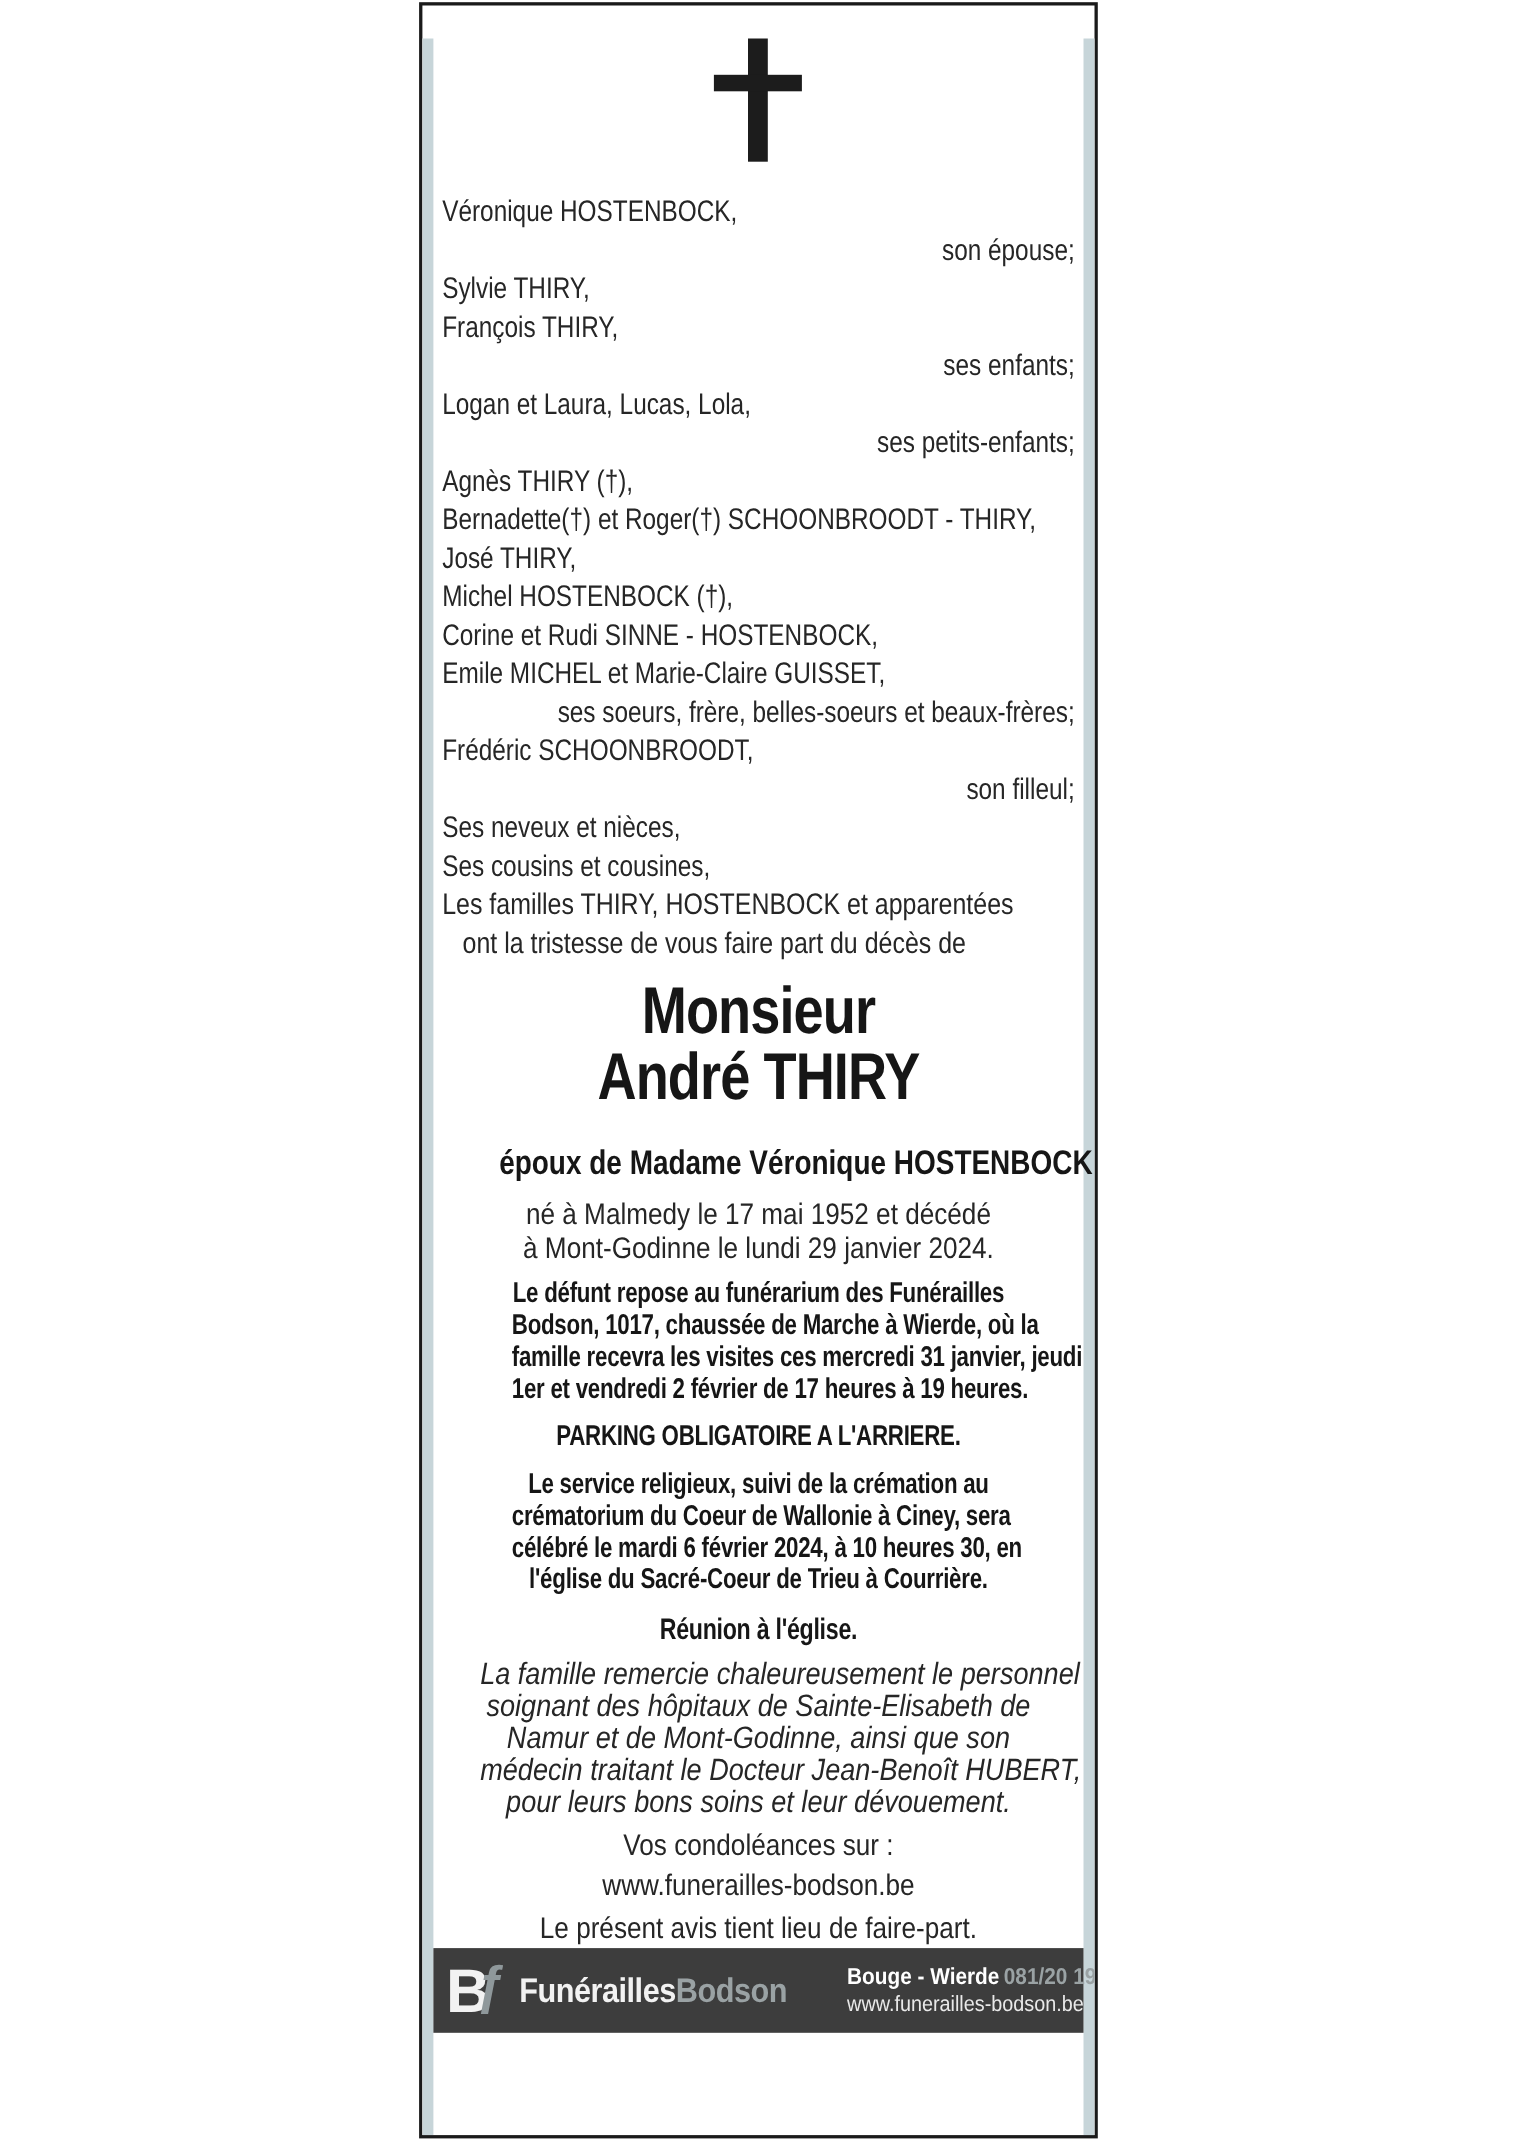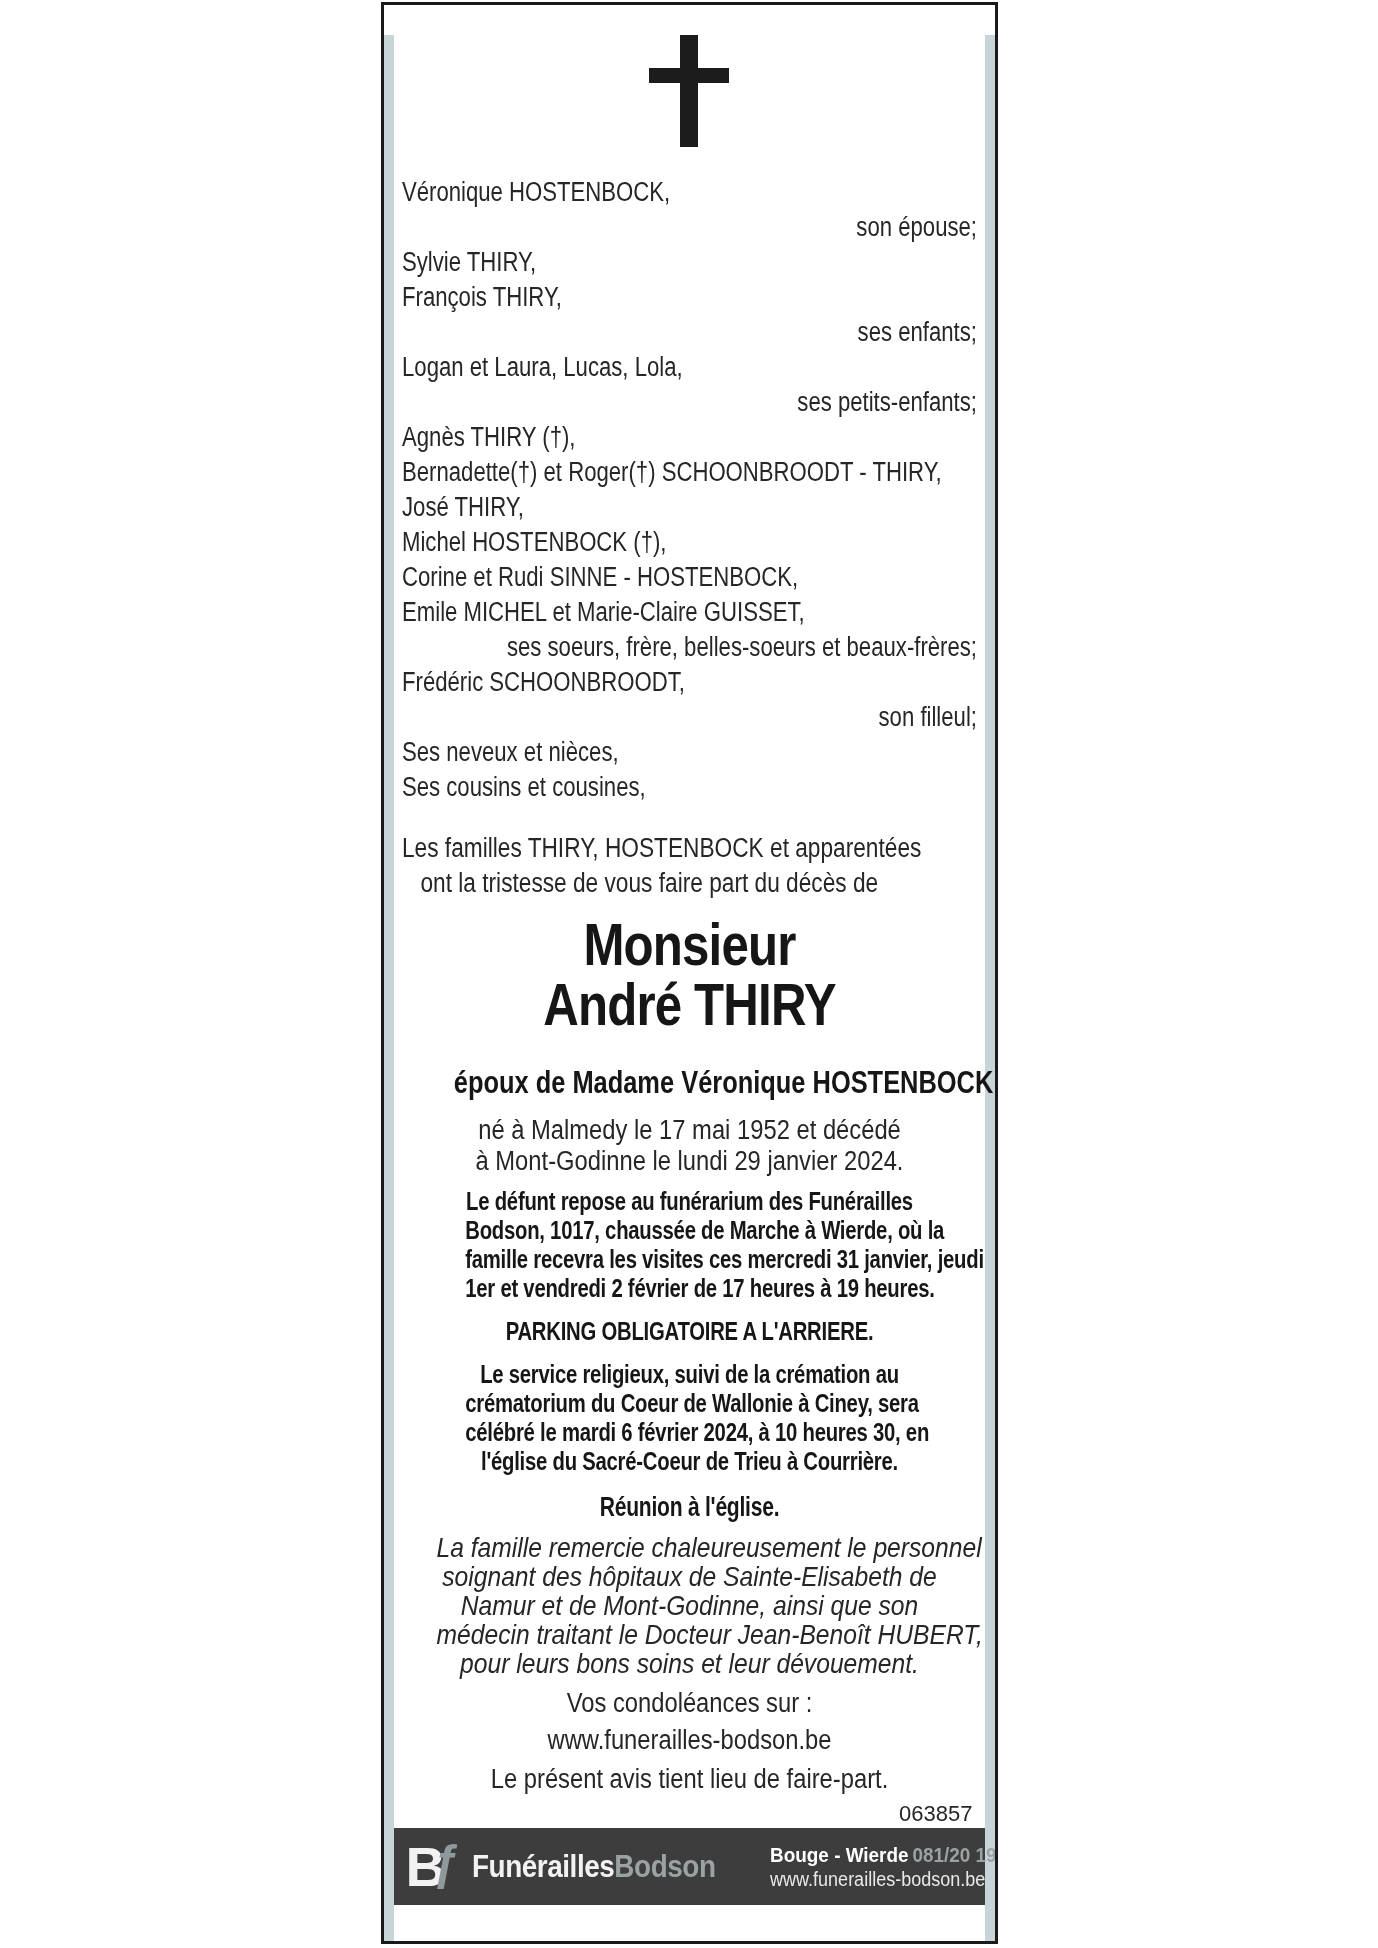--- a/index.html
+++ b/index.html
@@ -23,21 +23,21 @@
   .cross{position:relative;width:80px;height:112px;margin:30px auto 0;}
   .cross-v{position:absolute;left:31px;top:0;width:18px;height:112px;background:#1c1c1c;}
   .cross-h{position:absolute;left:0;top:33px;width:80px;height:15px;background:#1c1c1c;}
 
   
   .mourners{margin-top:28px;}
   .row{font-size:27px;line-height:35px;white-space:pre;}
   .row.left{transform:scaleX(.82);transform-origin:0 50%;}
   .row.right{text-align:right;transform:scaleX(.82);transform-origin:100% 50%;}
 
-  .families{margin-top:26px;}
+  .families{}
   .families div{font-size:27px;line-height:35px;white-space:pre;transform:scaleX(.84);transform-origin:0 50%;}
   .families .l2{padding-left:22px;}
 
   .title{
     margin-top:14px;text-align:center;font-weight:bold;
     font-size:60px;line-height:60px;letter-spacing:-1px;
     white-space:pre;transform:scaleX(.82);transform-origin:50% 0;color:#161616;
   }
   .spouse{
     margin-top:30px;text-align:center;font-weight:bold;font-size:31px;line-height:36px;
@@ -145,21 +145,20 @@
 Namur et de Mont-Godinne, ainsi que son
 médecin traitant le Docteur Jean-Benoît HUBERT,
 pour leurs bons soins et leur dévouement.</div>
 
       <div class="center-block condolences">Vos condoléances sur :</div>
 
       <div class="center-block website">www.funerailles-bodson.be</div>
 
       <div class="center-block fairepart">Le présent avis tient lieu de faire-part.</div>
 
-      <div class="refnum">063857</div>
     </div>
 
     <div class="footer-band">
       <div class="logo-group">
         <div class="logo">
           <span class="logo-b">B</span>
           <span class="logo-f">ƒ</span>
         </div>
         <div class="brand">
           <span class="brand-white">Funérailles</span><span class="brand-grey">Bodson</span>

